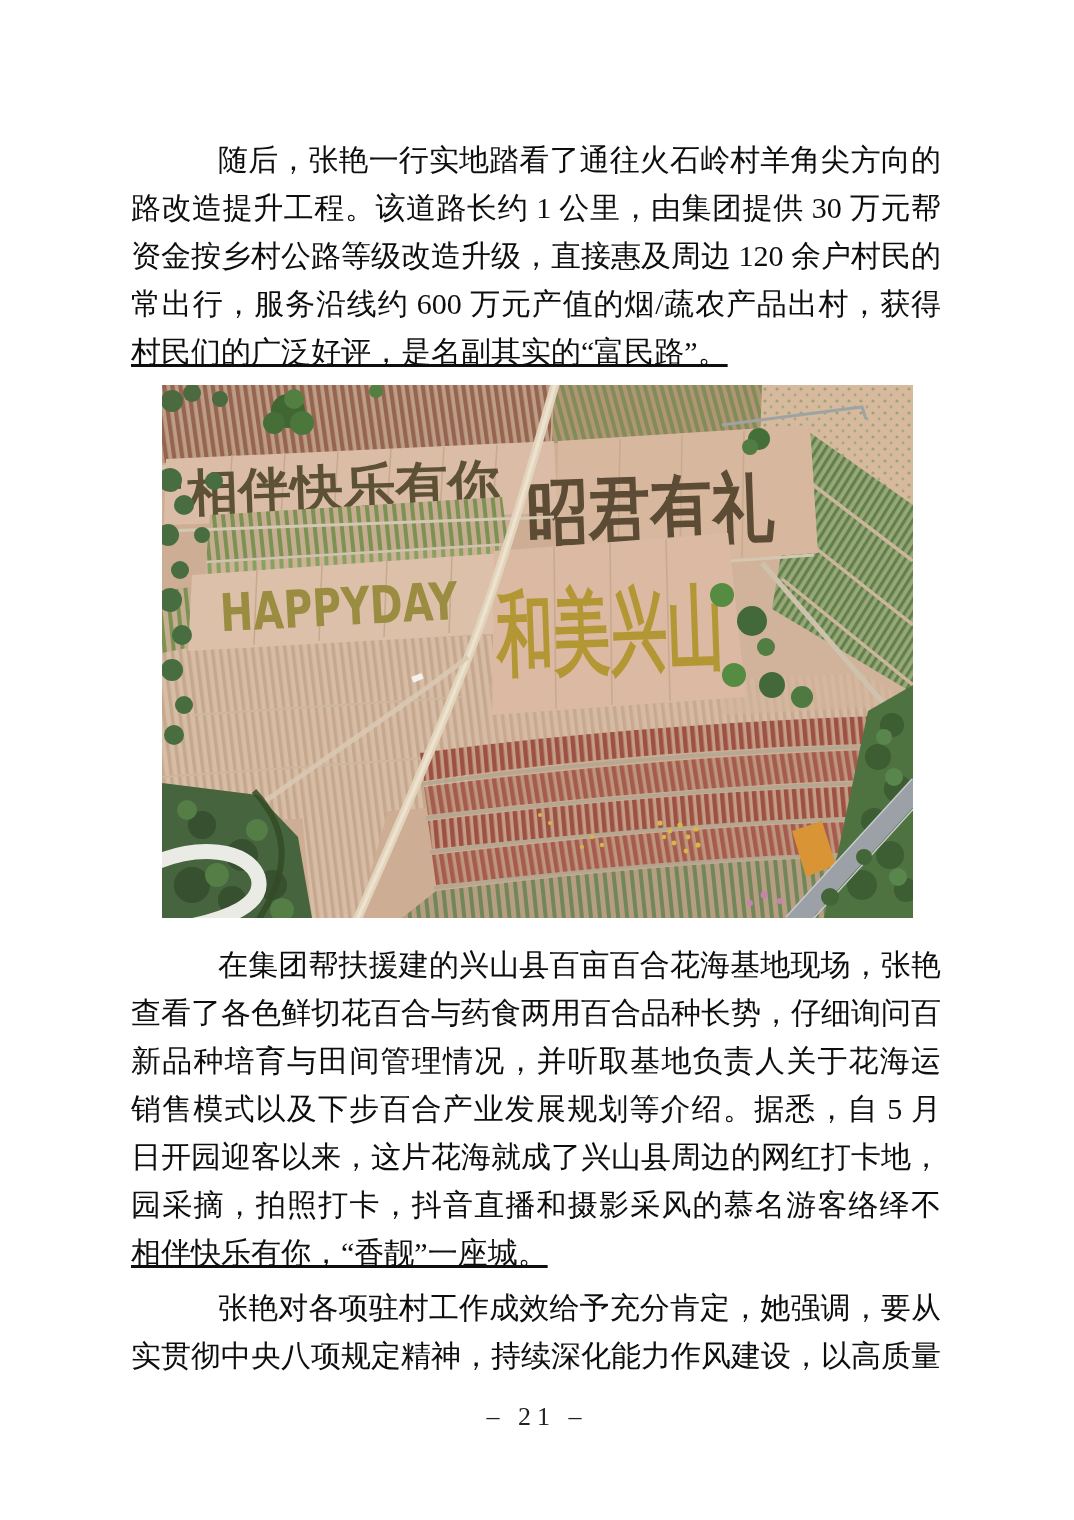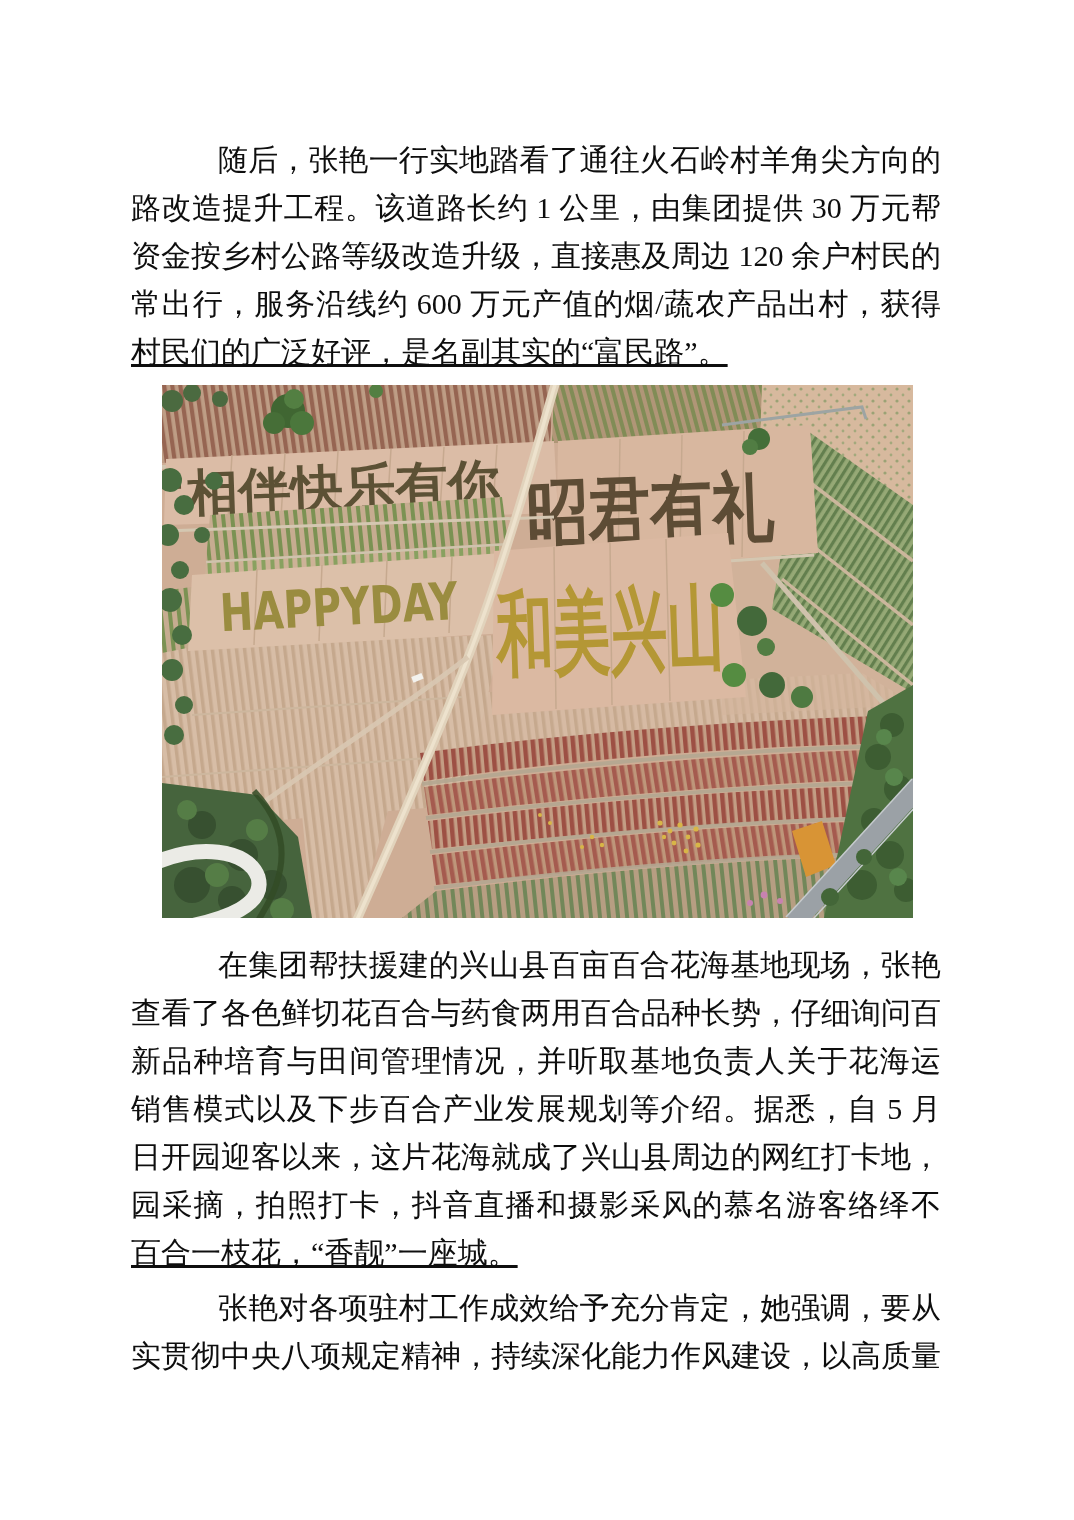--- a/index.html
+++ b/index.html
@@ -303,22 +303,23 @@
     </svg>
   </figure>
 
   <div class="para" id="para2">
     <div class="tline justified indent">在集团帮扶援建的兴山县百亩百合花海基地现场，张艳实地</div>
     <div class="tline justified">查看了各色鲜切花百合与药食两用百合品种长势，仔细询问百合</div>
     <div class="tline justified">新品种培育与田间管理情况，并听取基地负责人关于花海运营、</div>
     <div class="tline justified">销售模式以及下步百合产业发展规划等介绍。据悉，自 5 月 20</div>
     <div class="tline justified">日开园迎客以来，这片花海就成了兴山县周边的网红打卡地，入</div>
     <div class="tline justified">园采摘，拍照打卡，抖音直播和摄影采风的慕名游客络绎不绝，</div>
-    <div class="tline justified short">百合一枝花，“香靓”一座城。</div>
+    <div class="tline justified short">相伴快乐有你，“香靓”一座城。</div>
   </div>
 
   <div class="para" id="para3">
     <div class="tline justified indent">张艳对各项驻村工作成效给予充分肯定，她强调，要从严从</div>
     <div class="tline justified">实贯彻中央八项规定精神，持续深化能力作风建设，以高质量党</div>
   </div>
 
+  <div class="page-footer">– 21 –</div>
 
 </div>
 
 </body></html>

